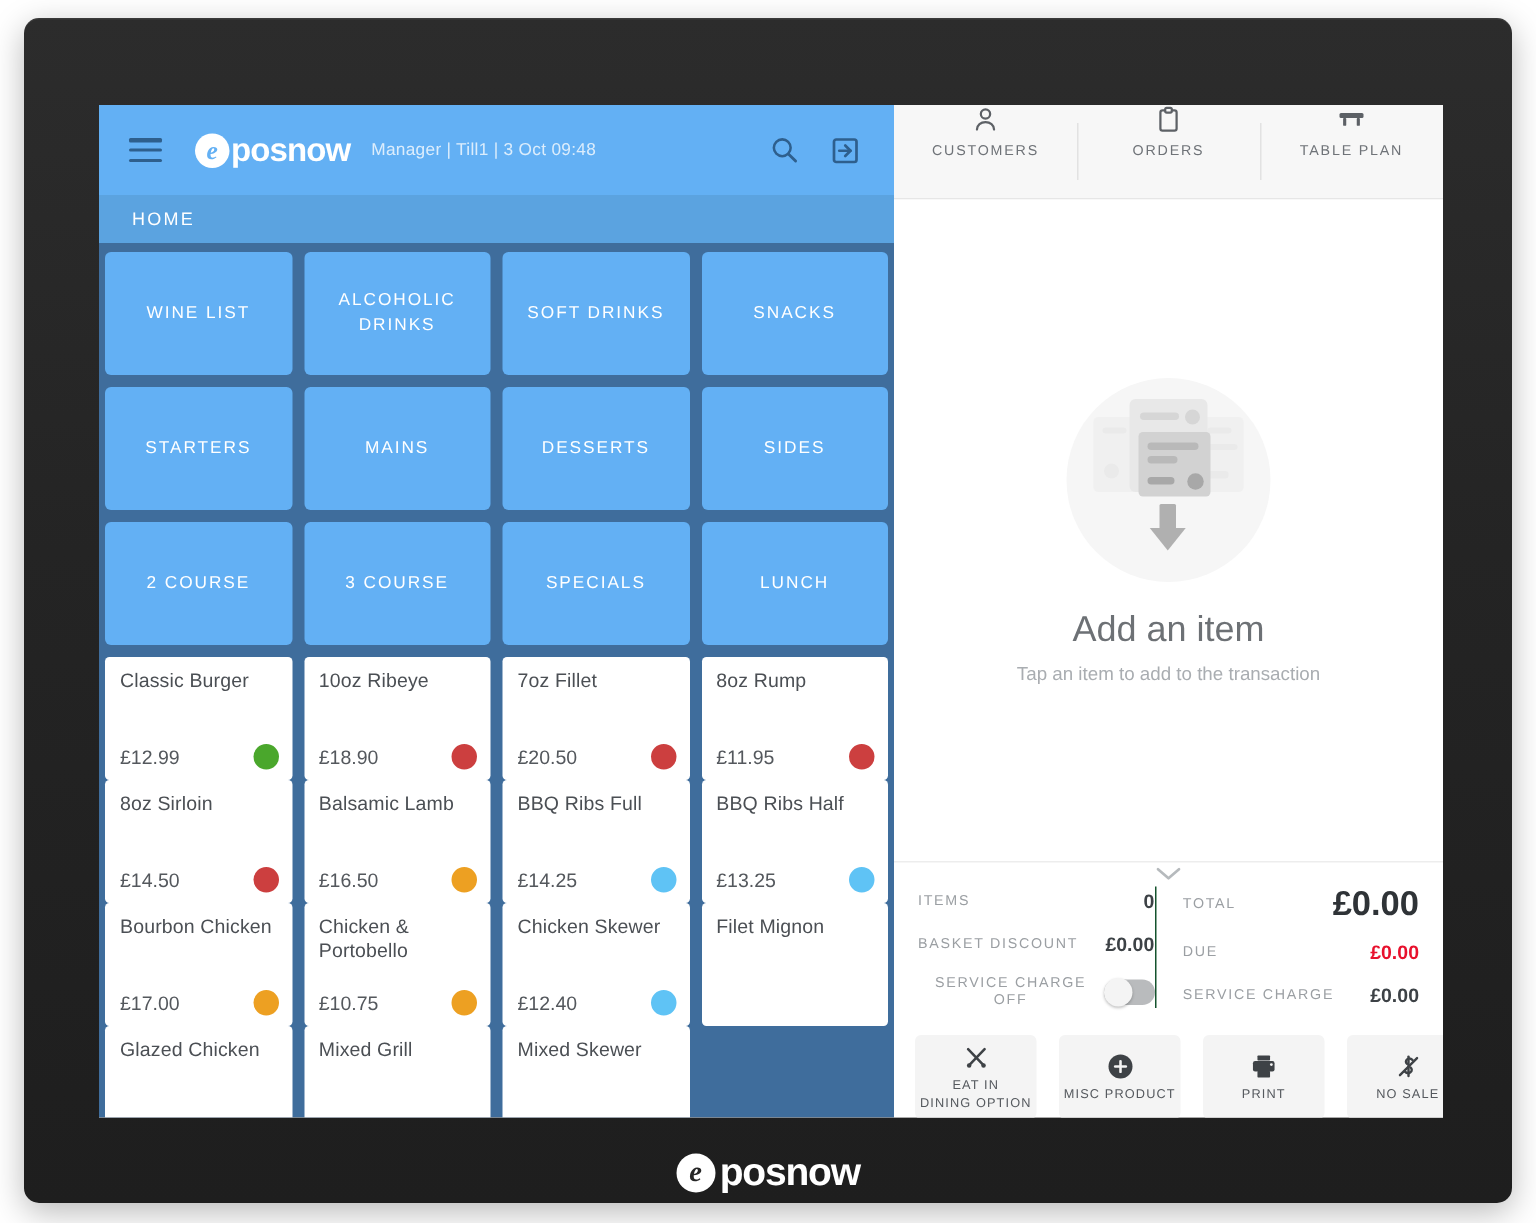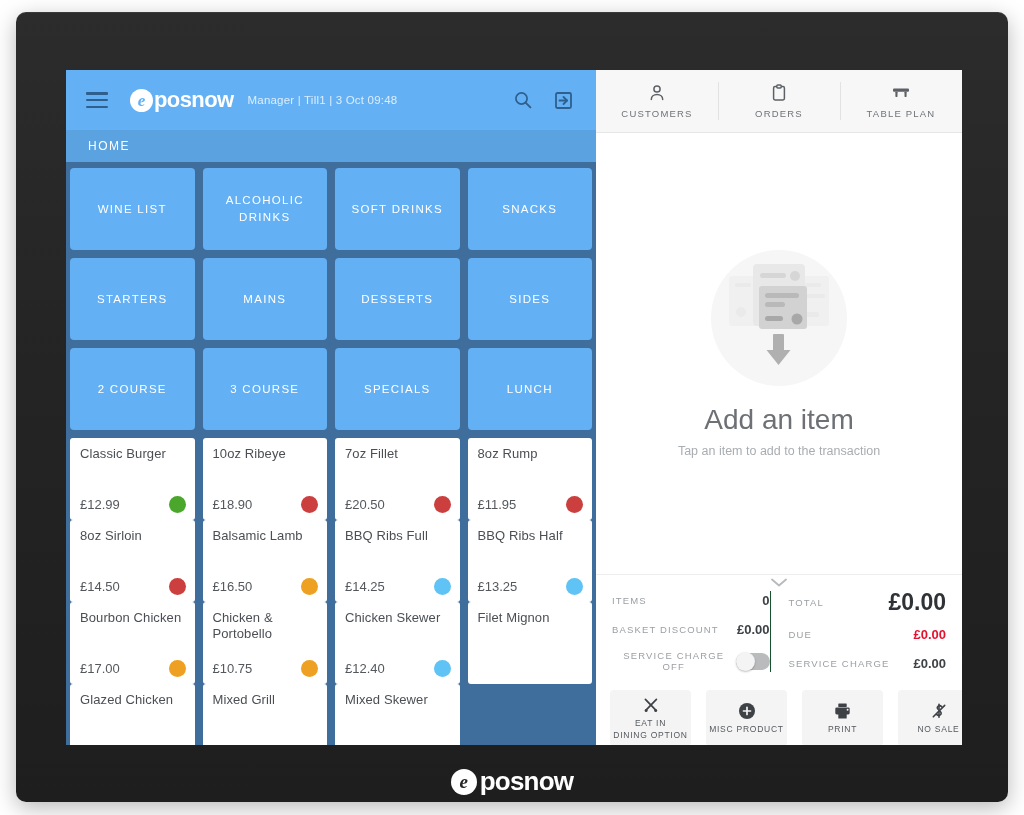--- a/index.html
+++ b/index.html
@@ -223,21 +223,21 @@
     background: #f7f7f7;
     display: flex;
     align-items: stretch;
     border-bottom: 1px solid #e6e6e6;
   }
   .tool-item {
     flex: 1 1 0;
     display: flex;
     flex-direction: column;
     align-items: center;
-    justify-content: center;
+    justify-content: flex-start;
     gap: 5px;
     cursor: pointer;
     position: relative;
   }
   .tool-item + .tool-item::before {
     content: "";
     position: absolute;
     left: 0; top: 12px; bottom: 12px;
     width: 1px;
     background: #e2e2e2;
@@ -262,21 +262,21 @@
   }
   .empty-circle {
     width: 136px; height: 136px;
     border-radius: 50%;
     background: #f6f6f6;
     position: relative;
     overflow: hidden;
     margin-bottom: 18px;
   }
   .empty-title {
-    font-size: 28px;
+    font-size: 24px;
     color: #6d7175;
     font-weight: normal;
     margin-bottom: 8px;
   }
   .empty-sub {
     font-size: 12.5px;
     color: #a9adb1;
   }
 
   

